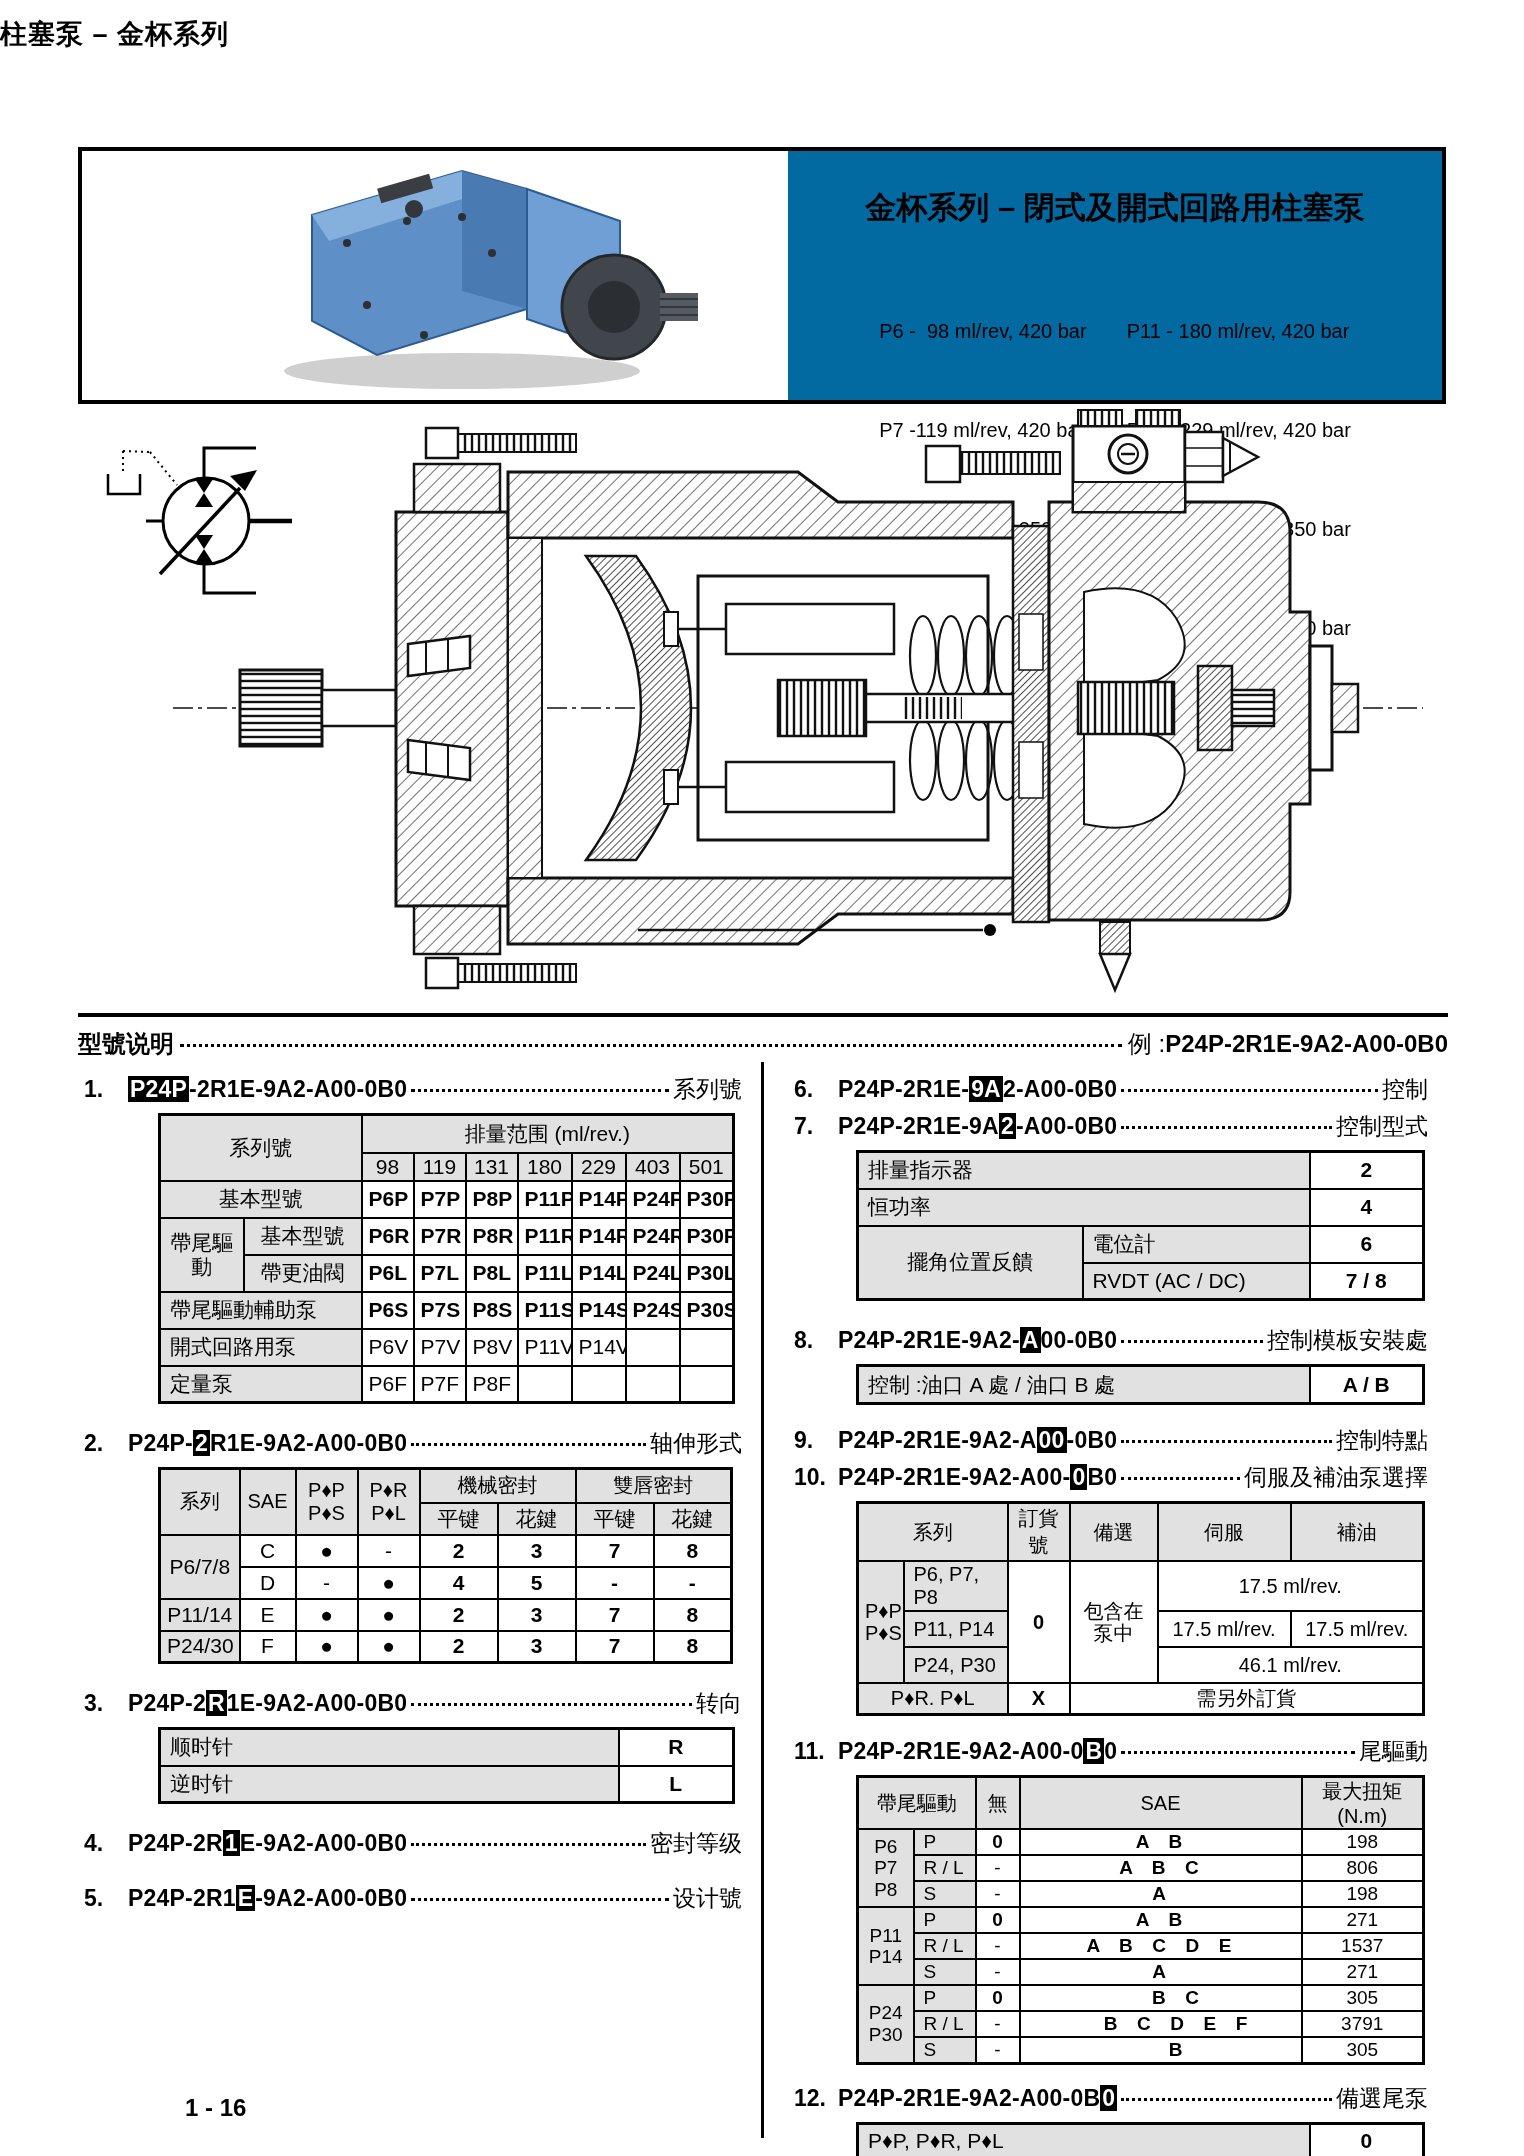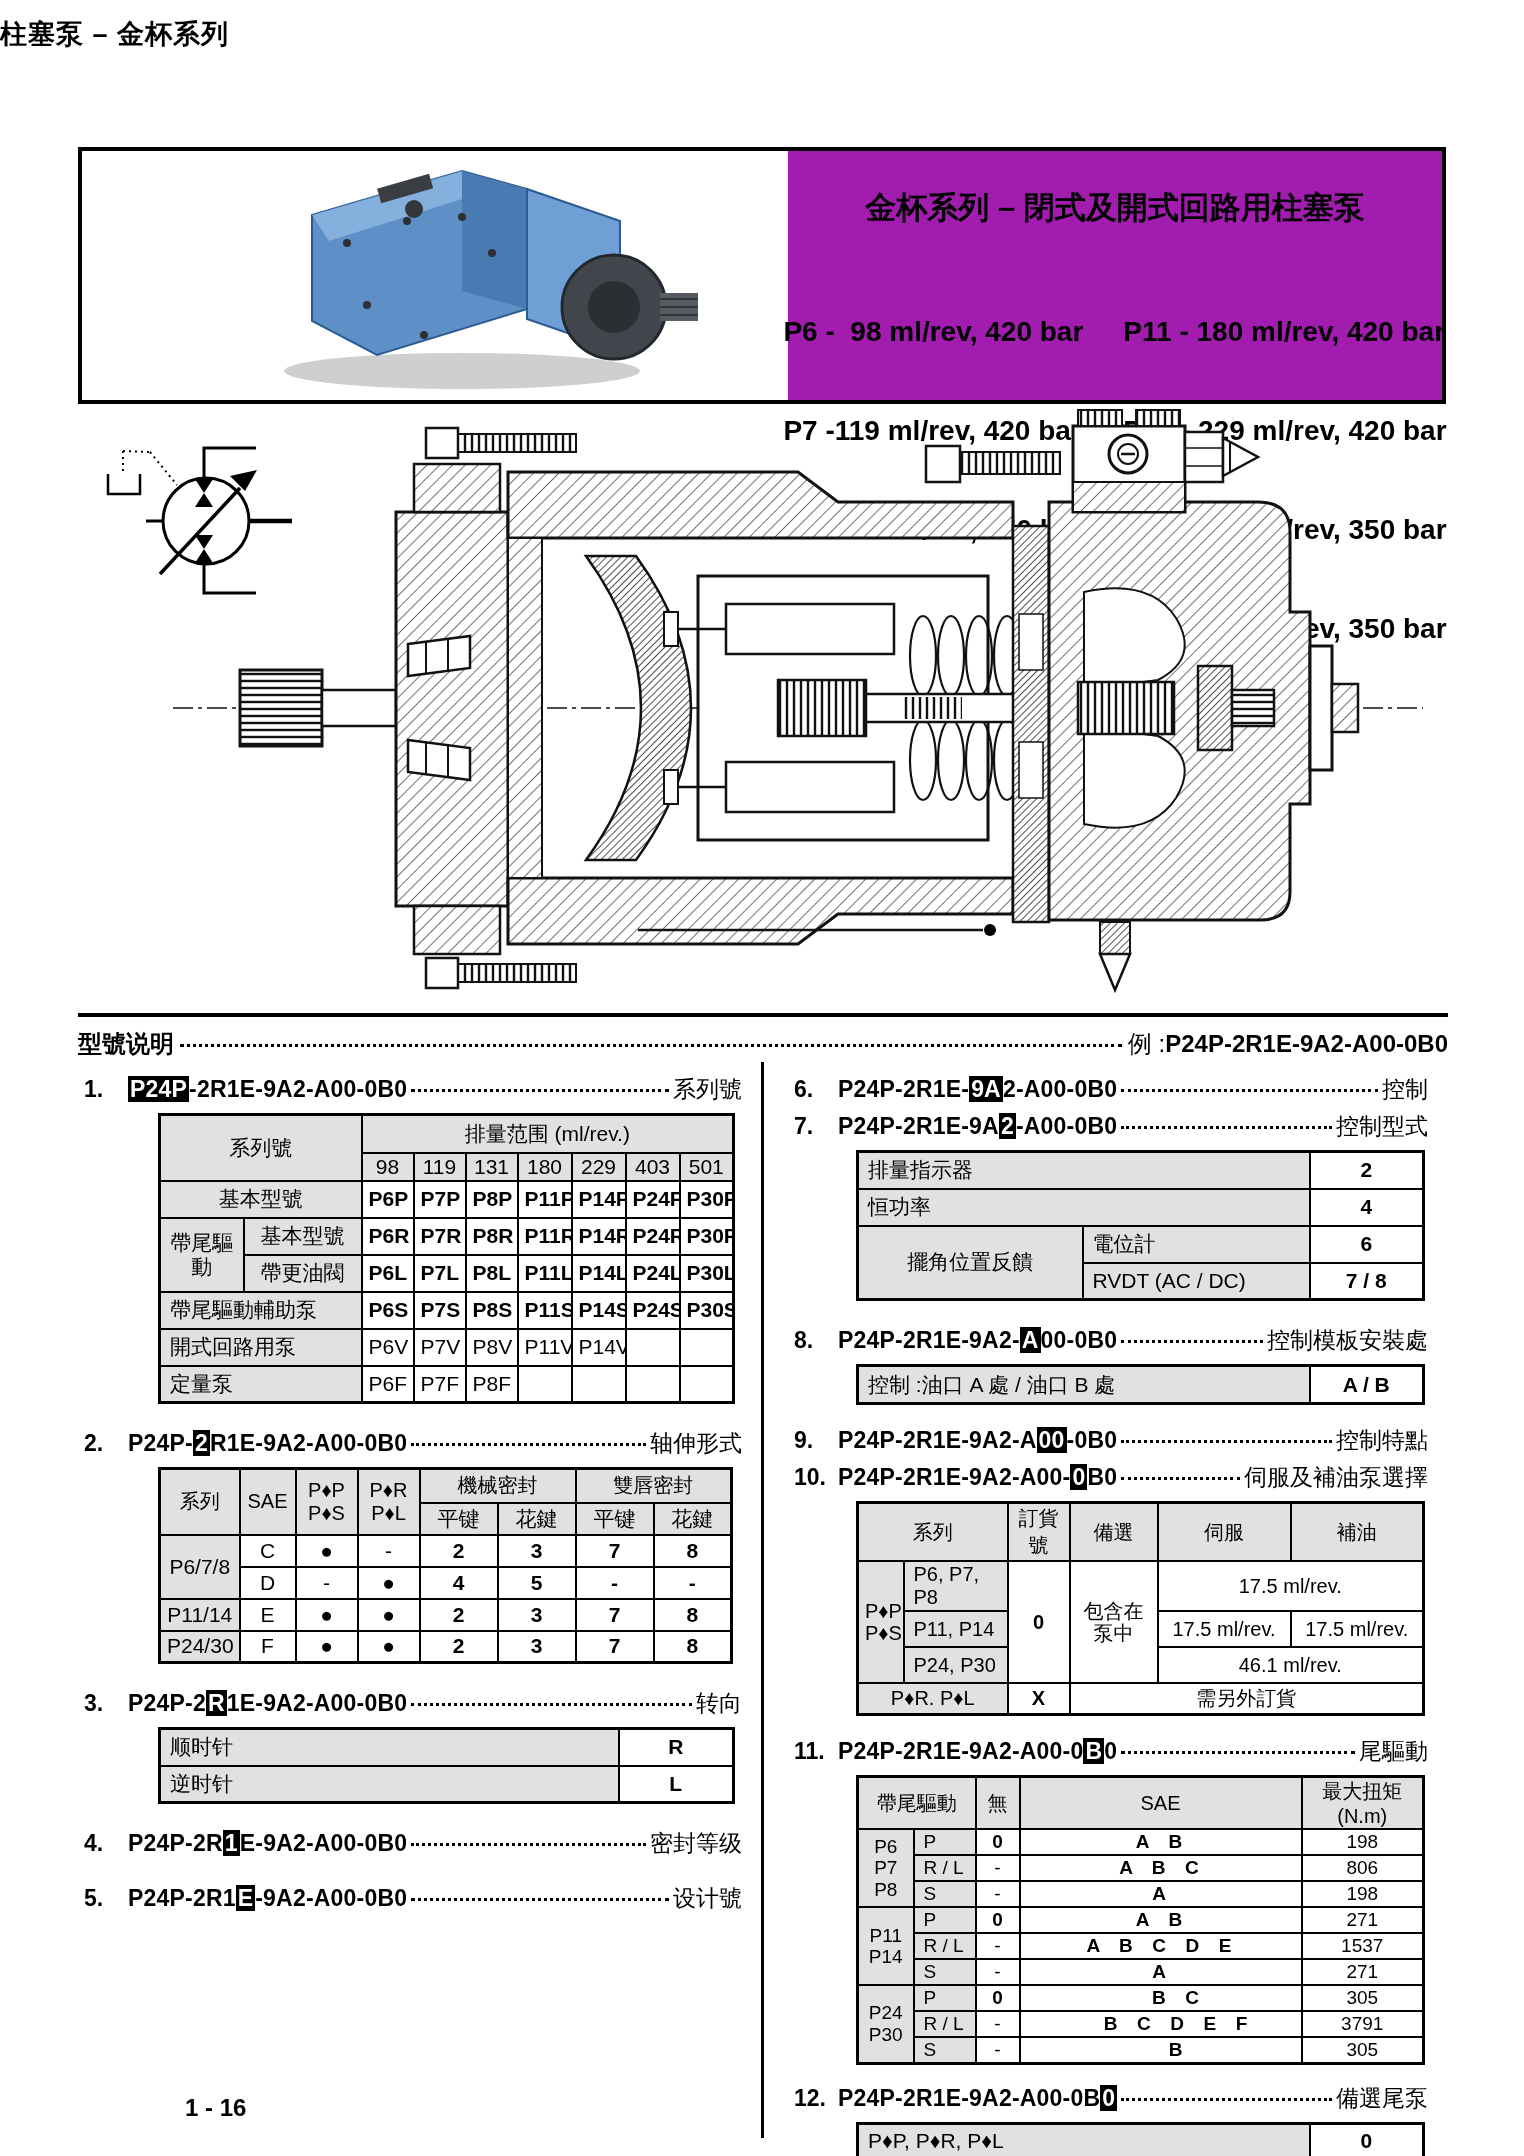--- a/index.html
+++ b/index.html
@@ -12,24 +12,24 @@
     overflow: hidden;
   }
   .hd-title { position:absolute; top:16px; left:0; width:100%; 
               font-size:27px; font-weight:bold; letter-spacing:1px; }
 
   
   .pbox { position:absolute; left:78px; top:147px; width:1368px; height:257px;
           border:4px solid #000; background:#fff; }
   .pbox-photo { position:absolute; left:80px; top:6px; width:560px; height:240px; }
   .pbox-info { position:absolute; left:706px; right:0; top:0; bottom:0;
-               background:#a21caf; padding-top:36px; }
+               background:#0369a1; padding-top:36px; }
   .pbox-title { text-align:center; font-size:31px; font-weight:bold; }
   .pbox-specs { display:flex; justify-content:center; gap:40px; margin-top:20px;
-                font-size:28px; font-weight:bold; line-height:33px; white-space:pre; }
+                font-size:20px; font-weight:normal; line-height:33px; white-space:pre; }
 
   
   .diagram { position:absolute; left:78px; top:406px; width:1370px; height:602px; }
 
   .rule  { position:absolute; left:78px; top:1013px; width:1370px; height:4px; background:#000; }
   .vdiv  { position:absolute; left:761px; top:1062px; width:3px; height:1076px; background:#000; }
 
   .model-line { position:absolute; left:78px; top:1028px; width:1370px;
                 display:flex; align-items:baseline; font-size:24px; }
   .model-line .lab { font-weight:bold; white-space:nowrap; }

